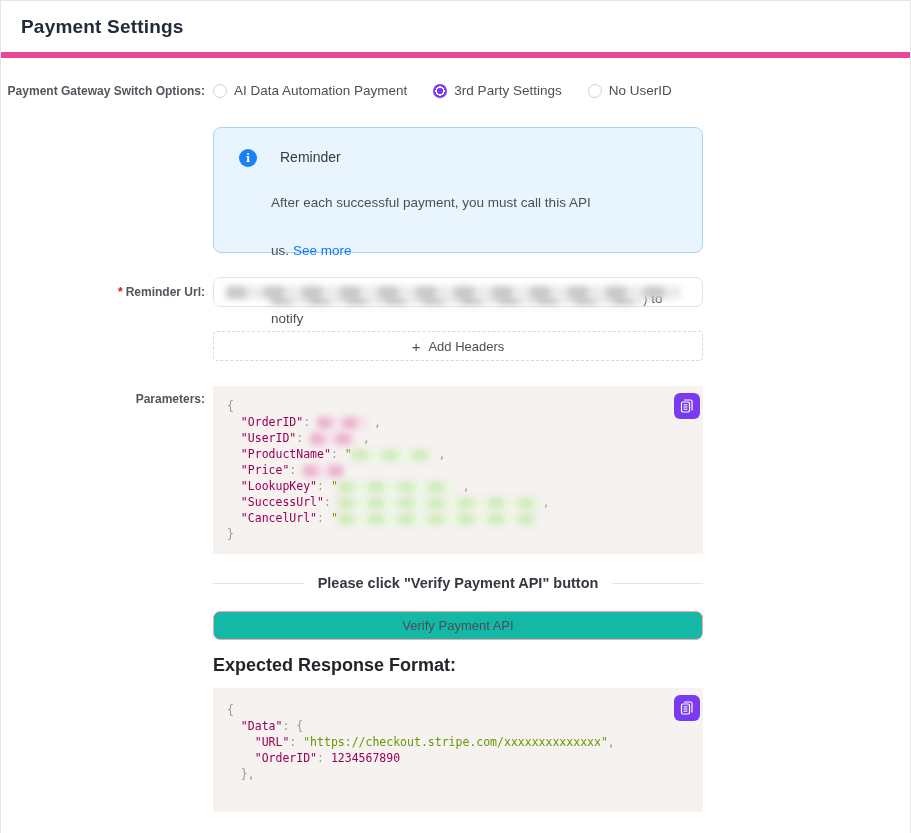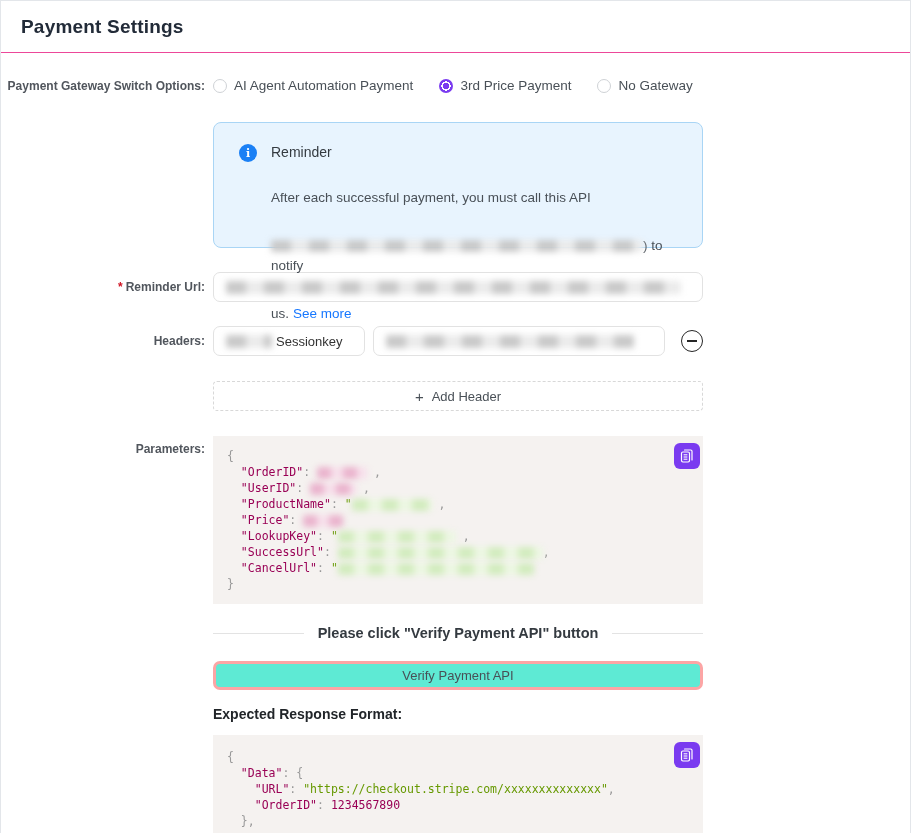--- a/index.html
+++ b/index.html
@@ -1,19 +1,19 @@
 <!DOCTYPE html>
 <html><head>
 <meta charset="utf-8">
 <style>
   * { margin:0; padding:0; box-sizing:border-box; }
   html,body { background:#fff; }
   body { font-family:"Liberation Sans", sans-serif; width:911px; height:833px; overflow:hidden; }
   .page { width:911px; height:833px; background:#fff; border:1px solid #e3e6ea; border-bottom:none; overflow:hidden; }
-  .page-header { padding:15px 20px 14px 20px; border-bottom:1px solid #ec4899; }
+  .page-header { padding:15px 20px 14px 20px; border-bottom:6px solid #ec4899; }
   .page-title { font-size:19px; font-weight:bold; color:#222b38; letter-spacing:.2px; }
   .page-body { padding-top:25px; }
 
   .row { display:flex; align-items:center; }
   .row-label { width:212px; flex:0 0 212px; text-align:right; padding-right:8px; font-size:12px; color:#51565d;font-weight:bold; }
   .row-label .req { color:#cf1322; margin-right:3px; }
   .row-content { width:490px; flex:0 0 490px; }
   .row-label.top-align { align-self:flex-start; padding-top:6px; }
 
   
@@ -22,21 +22,21 @@
   .radio-item { display:flex; align-items:center; gap:7px; cursor:pointer; }
   .radio-dot { width:14px; height:14px; border-radius:50%; background:#fff; border:1px solid #cfd2d6; flex:0 0 14px; }
   .radio-item.checked .radio-dot { border:none;
     background:radial-gradient(circle at center, #7a3bf0 0 3px, #ffffff 3px 4.6px, #7a3bf0 4.6px 7px); }
   .radio-text { font-size:13.5px; color:#495057; white-space:nowrap; }
 
   
   .reminder-row { margin-bottom:24px; }
   .reminder { width:490px; height:126px; background:#e8f4fe; border:1px solid #a9d5f5; border-radius:8px; padding:20px 24px 0 25px; position:relative; }
   .info-icon { position:absolute; left:25px; top:21px; width:18px; height:18px; border-radius:50%; background:#1b80f5; color:#fff; font-size:11px; font-weight:bold; display:flex; align-items:center; justify-content:center; font-family:"DejaVu Serif", serif; }
-  .reminder-title { margin-left:32px; font-size:14px; color:#343a40; padding-top:1px; }
+  .reminder-title { margin-left:41px; font-size:14px; color:#343a40; padding-top:1px; }
   .reminder-body { margin-left:32px; margin-top:10px; font-size:13.5px; color:#495057; line-height:20px; }
   .reminder-line { margin-bottom:0;margin-top:28px; }
   .see-more { color:#1677ff; text-decoration:none; margin-left:4px; cursor:pointer; }
 
   
   .redact { display:inline-block; height:13px; border-radius:2px; filter:blur(3px); vertical-align:middle; }
   .redact-gray  { background:repeating-linear-gradient(90deg,#c9c9c9 0 20px,#ebebeb 20px 38px); }
   .redact-pink  { background:repeating-linear-gradient(90deg,#eab3cd 0 14px,#f7dfeb 14px 26px); height:12px; }
   .redact-green { background:repeating-linear-gradient(90deg,#d2ecbe 0 16px,#ecf7e2 16px 30px); height:12px; }
   .reminder .redact { height:12px; }
@@ -70,101 +70,84 @@
   .tok-n { color:#990055;margin-top:45px; }
   .tok-p { color:#999999; }
   .copy-btn { position:absolute; top:7px; right:3px; width:26px; height:26px; border-radius:6px; background:#7a3bf0; border:none; display:flex; align-items:center; justify-content:center; cursor:pointer; }
 
   
   .divider-row { margin-bottom:20px; }
   .divider-wrap { width:490px; display:flex; align-items:center; }
   .divider-line { flex:1; height:1px; background:#e3e3e3; }
   .divider-text { margin:0 14px; font-size:14.5px; font-weight:bold; color:#343a40; white-space:nowrap; }
   .verify-row { margin-bottom:15px; }
-  .verify-btn { width:490px; height:29px; background:#5eead4; border:3px solid #fca5a5; border-radius:7px; font-size:13px; color:#495057; font-family:"Liberation Sans", sans-serif; cursor:pointer; }
+  .verify-btn { width:490px; height:29px; background:#14b8a6; border:1px solid #fca5a5; border-radius:7px; font-size:13px; color:#495057; font-family:"Liberation Sans", sans-serif; cursor:pointer; }
   .expected-row { margin-bottom:12px; }
-  .expected-label { font-size:14px; font-weight:bold; color:#212529; }
+  .expected-label { font-size:18px; font-weight:bold; color:#212529; }
 </style>
 </head>
 <body>
 
 <div class="page">
 
   <div class="page-header">
     <div class="page-title">Payment Settings</div>
   </div>
 
   <div class="page-body">
 
     <div class="row radio-row">
       <div class="row-label">Payment Gateway Switch Options:</div>
       <div class="radio-group">
           <div class="radio-item">
             <span class="radio-dot"></span>
-            <span class="radio-text">AI Agent Automation Payment</span>
+            <span class="radio-text">AI Data Automation Payment</span>
           </div>
           <div class="radio-item checked">
             <span class="radio-dot"></span>
-            <span class="radio-text">3rd Price Payment</span>
+            <span class="radio-text">3rd Party Settings</span>
           </div>
           <div class="radio-item">
             <span class="radio-dot"></span>
-            <span class="radio-text">No Gateway</span>
+            <span class="radio-text">No UserID</span>
           </div>
         </div>
     </div>
 
     <div class="row reminder-row">
       <div class="row-label"></div>
       <div class="row-content">
         <div class="reminder">
           <div class="info-icon">i</div>
           <div class="reminder-title">Reminder</div>
           <div class="reminder-body">
             <div class="reminder-line">After each successful payment, you must call this API</div>
+            <div class="reminder-line"><span>us.</span><a class="see-more">See more</a></div>
             <div class="reminder-line"><span class="redact redact-gray" style="width:372px"></span><span>) to notify</span></div>
-            <div class="reminder-line"><span>us.</span><a class="see-more">See more</a></div>
           </div>
         </div>
       </div>
     </div>
 
     <div class="row payment-row">
       <div class="row-label"><span class="req">*</span><span>Reminder Url:</span></div>
       <div class="row-content">
         <div class="field field-url">
           <span class="redact redact-gray" style="width:455px"></span>
         </div>
       </div>
     </div>
 
-    <div class="row headers-row">
-      <div class="row-label">Headers:</div>
-      <div class="row-content">
-        <div class="headers-line">
-          <div class="field field-header-key">
-            <span class="redact redact-gray" style="width:46px"></span>
-            <span class="key-text">Sessionkey</span>
-          </div>
-          <div class="field field-header-value">
-            <span class="redact redact-gray" style="width:248px"></span>
-          </div>
-          <div class="remove-btn">
-            <span class="minus-line"></span>
-          </div>
-        </div>
-      </div>
-    </div>
 
     <div class="row addheader-row">
       <div class="row-label"></div>
       <div class="row-content">
         <button class="add-header-btn">
           <span class="plus">+</span>
-          <span>Add Header</span>
+          <span>Add Headers</span>
         </button>
       </div>
     </div>
 
     <div class="row params-row">
       <div class="row-label top-align">Parameters:</div>
       <div class="row-content">
         <div class="code-block params">
           <div>
               <div class="code-line"><span class="tok-p">{</span></div>

